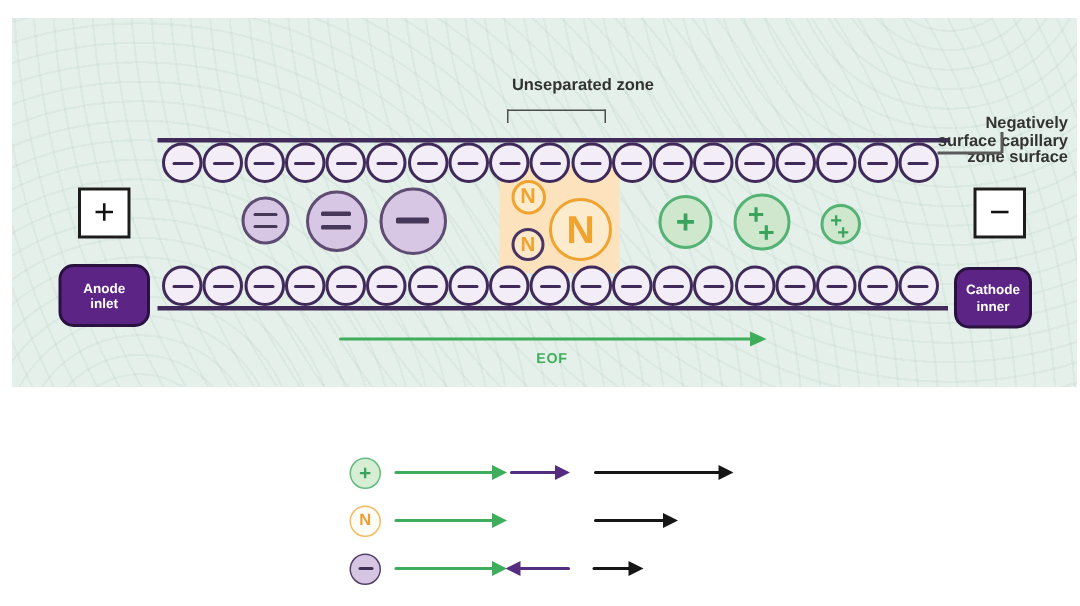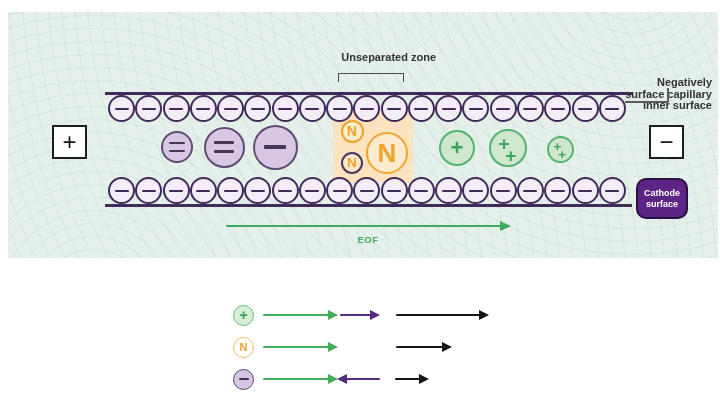--- a/index.html
+++ b/index.html
@@ -196,31 +196,35 @@
         </div>
       </div>
     <div class="abs wall-line" style="left:97px;top:192px;width:527px;"></div>
 
     <div class="abs smalllabel" style="left:298px;top:40px;width:130px;">Unseparated zone</div>
     <div class="abs bracket"></div>
 
     <div class="abs smalllabel" style="left:604px;top:37px;width:100px;margin-top:28px;">
       <div>Negatively</div>
       <div>surface capillary</div>
-      <div>inner surface</div>
+      <div>zone surface</div>
     </div>
     <div class="abs ptr" style="left:659px;top:76px;width:1.5px;height:14px;"></div>
     <div class="abs ptr" style="left:617px;top:89px;width:43px;height:1.5px;"></div>
 
     <div class="abs electrode" style="left:44px;top:113px;">+</div>
     <div class="abs electrode" style="left:641px;top:113px;">−</div>
 
+    <div class="abs portbox" style="left:31px;top:164px;width:61px;height:42px;">
+      <span>Anode</span>
+      <span>inlet</span>
+    </div>
     <div class="abs portbox" style="left:628px;top:166px;width:52px;height:41px;">
       <span>Cathode</span>
-      <span>surface</span>
+      <span>inner</span>
     </div>
 
     <div class="abs" style="left:0;top:0;width:710px;height:246px;">
         <div class="ion anion" style="left: 153px; top: 119px; width: 32px; height: 32px; gap: 5.12px;">
           <span class="bar" style="width: 16px; height: 2.4px;"></span>
           <span class="bar" style="width: 16px; height: 2.4px;"></span>
         </div>
         <div class="ion anion" style="left: 195.5px; top: 114.5px; width: 41px; height: 41px; gap: 6.56px;">
           <span class="bar" style="width: 20.5px; height: 3.075px;"></span>
           <span class="bar" style="width: 20.5px; height: 3.075px;"></span>

